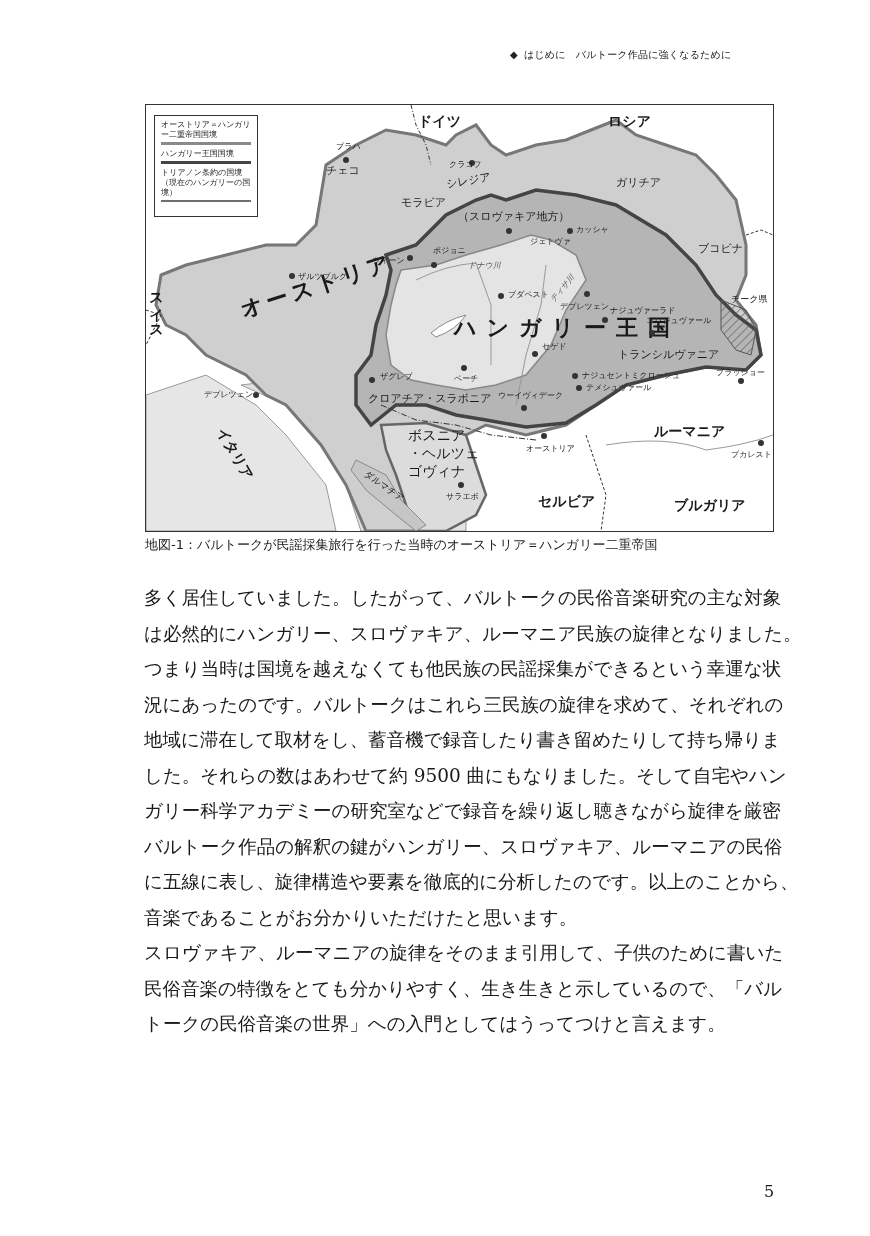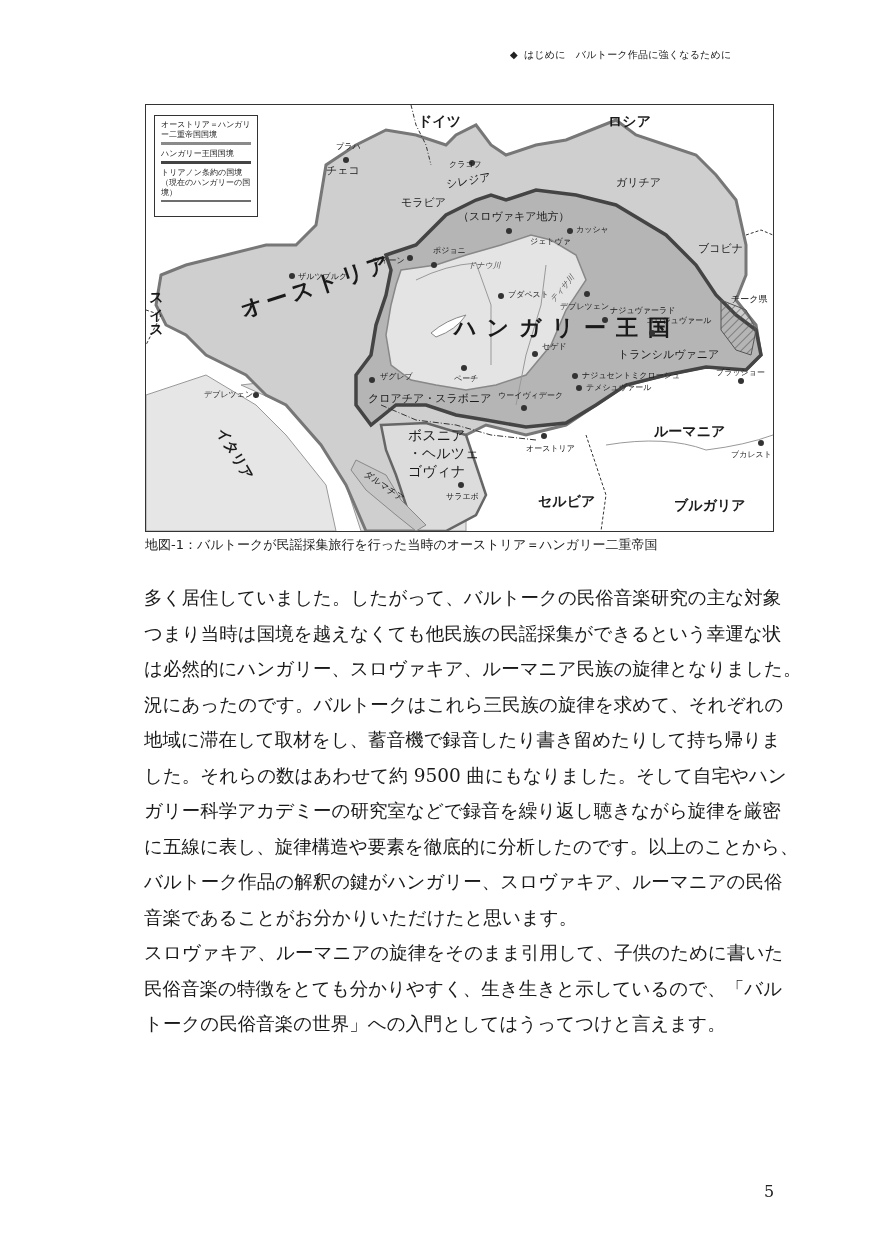--- a/index.html
+++ b/index.html
@@ -172,27 +172,27 @@
   <div class="dot" style="left:107px;top:287px;"></div>
   <div class="lbl city" style="left:58px;top:284px;">デブレツェン</div>
   <div class="dot" style="left:612px;top:335px;"></div>
   <div class="lbl city" style="left:585px;top:344px;">ブカレスト</div>
 </div>
 
 <div class="caption">地図-1：バルトークが民謡採集旅行を行った当時のオーストリア＝ハンガリー二重帝国</div>
 
 <div class="body-text">
   <span class="line">多く居住していました。したがって、バルトークの民俗音楽研究の主な対象</span>
+  <span class="line">は必然的にハンガリー、スロヴァキア、ルーマニア民族の旋律となりました。</span>
   <span class="line">つまり当時は国境を越えなくても他民族の民謡採集ができるという幸運な状</span>
-  <span class="line">は必然的にハンガリー、スロヴァキア、ルーマニア民族の旋律となりました。</span>
   <span class="line">況にあったのです。バルトークはこれら三民族の旋律を求めて、それぞれの</span>
   <span class="line">地域に滞在して取材をし、蓄音機で録音したり書き留めたりして持ち帰りま</span>
   <span class="line">した。それらの数はあわせて約 9500 曲にもなりました。そして自宅やハン</span>
   <span class="line">ガリー科学アカデミーの研究室などで録音を繰り返し聴きながら旋律を厳密</span>
+  <span class="line">バルトーク作品の解釈の鍵がハンガリー、スロヴァキア、ルーマニアの民俗</span>
   <span class="line">に五線に表し、旋律構造や要素を徹底的に分析したのです。以上のことから、</span>
-  <span class="line">バルトーク作品の解釈の鍵がハンガリー、スロヴァキア、ルーマニアの民俗</span>
   <span class="line">音楽であることがお分かりいただけたと思います。</span>
   <span class="line">スロヴァキア、ルーマニアの旋律をそのまま引用して、子供のために書いた</span>
   <span class="line">民俗音楽の特徴をとても分かりやすく、生き生きと示しているので、「バル</span>
   <span class="line">トークの民俗音楽の世界」への入門としてはうってつけと言えます。</span>
 </div>
 
 <div class="page-number">5</div>
 
 </body></html>

